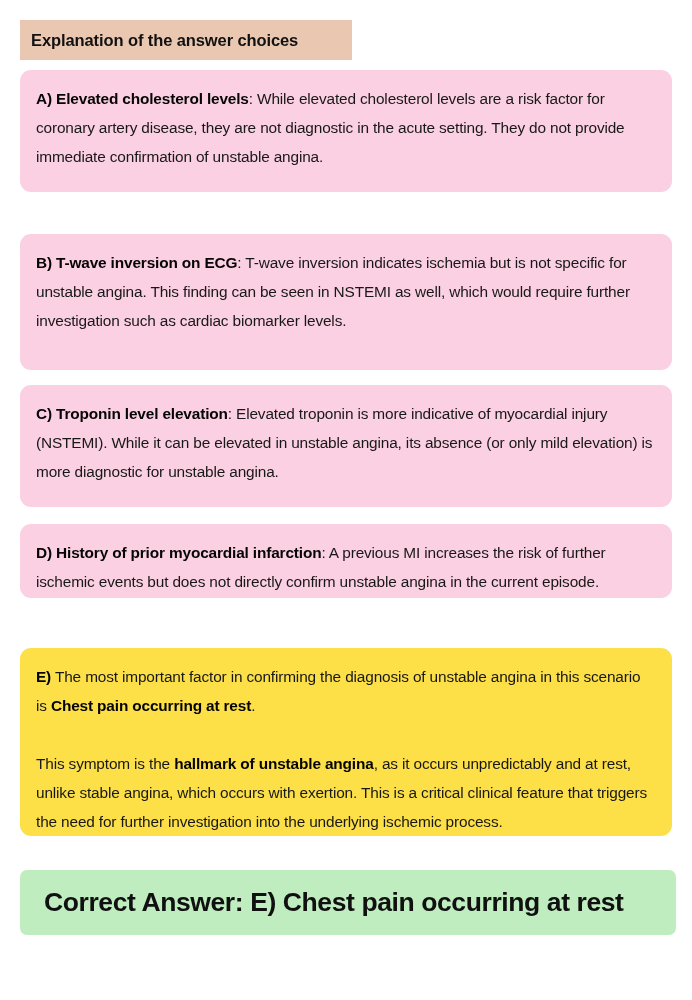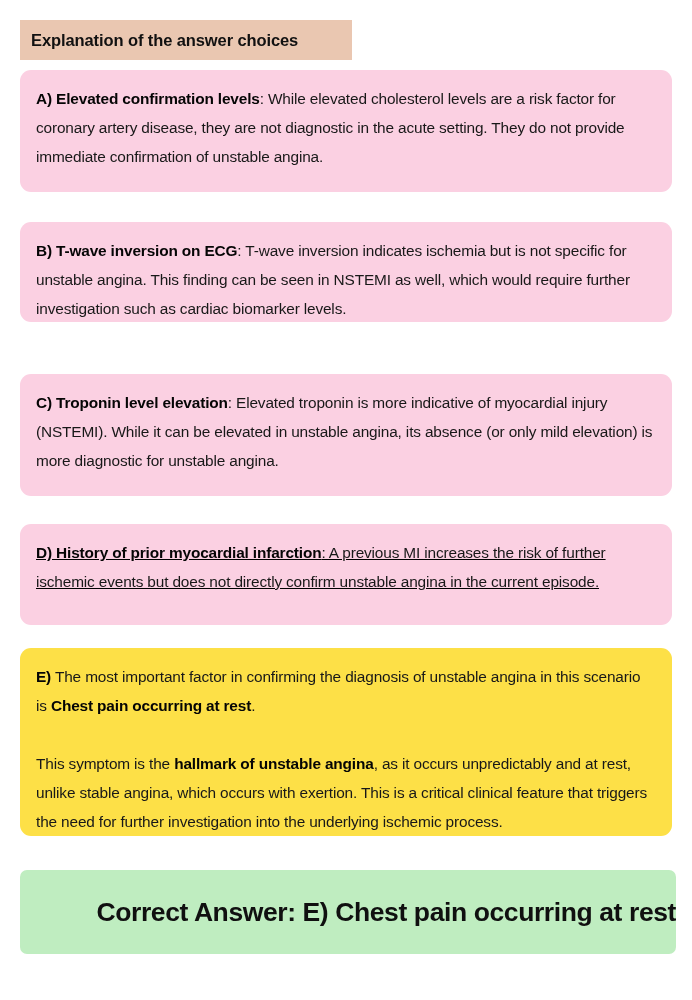--- a/index.html
+++ b/index.html
@@ -66,59 +66,60 @@
   .card p + p {
     margin-top: 29px;
   }
   .card b {
     font-weight: bold;
     color: #050505;
   }
 
   
   #card-a { top: 70px;  height: 122px; }
-  #card-b { top: 222px; height: 100px; }
-  #card-c { top: 374px; height: 122px; }
-  #card-d { top: 524px; height: 101px; text-decoration: underline; }
+  #card-b { top: 234px; height: 136px; }
+  #card-c { top: 385px; height: 122px; }
+  #card-d { top: 524px; height: 74px; }
   #card-e { top: 648px; height: 188px; }
 
   
   .answer-banner {
     position: absolute;
     left: 20px;
     top: 870px;
     width: 656px;
-    height: 84px;
+    height: 65px;
     background: #bfedc0;
     border-radius: 7px;
     display: flex;
     align-items: center;
-    justify-content: flex-end;
+    justify-content: flex-start;
     box-sizing: border-box;
+    padding-left: 24px;
   }
   .answer-banner-text {
     font-size: 26.5px;
     font-weight: bold;
     color: #101010;
     letter-spacing: -0.4px;
     line-height: 1;
     white-space: nowrap;
   }
 </style>
 </head>
 <body>
 
 <div class="page">
 
   <div class="header-badge">
     <span class="header-badge-text">Explanation of the answer choices</span>
   </div>
 
   <div class="card pink" id="card-a">
-    <p><b>A) Elevated confirmation levels</b><span>: While elevated cholesterol levels are a risk factor for coronary artery disease, they are not diagnostic in the acute setting. They do not provide immediate confirmation of unstable angina.</span></p>
+    <p><b>A) Elevated cholesterol levels</b><span>: While elevated cholesterol levels are a risk factor for coronary artery disease, they are not diagnostic in the acute setting. They do not provide immediate confirmation of unstable angina.</span></p>
   </div>
 
   <div class="card pink" id="card-b">
     <p><b>B) T-wave inversion on ECG</b><span>: T-wave inversion indicates ischemia but is not specific for unstable angina. This finding can be seen in NSTEMI as well, which would require further investigation such as cardiac biomarker levels.</span></p>
   </div>
 
   <div class="card pink" id="card-c">
     <p><b>C) Troponin level elevation</b><span>: Elevated troponin is more indicative of myocardial injury (NSTEMI). While it can be elevated in unstable angina, its absence (or only mild elevation) is more diagnostic for unstable angina.</span></p>
   </div>
 

